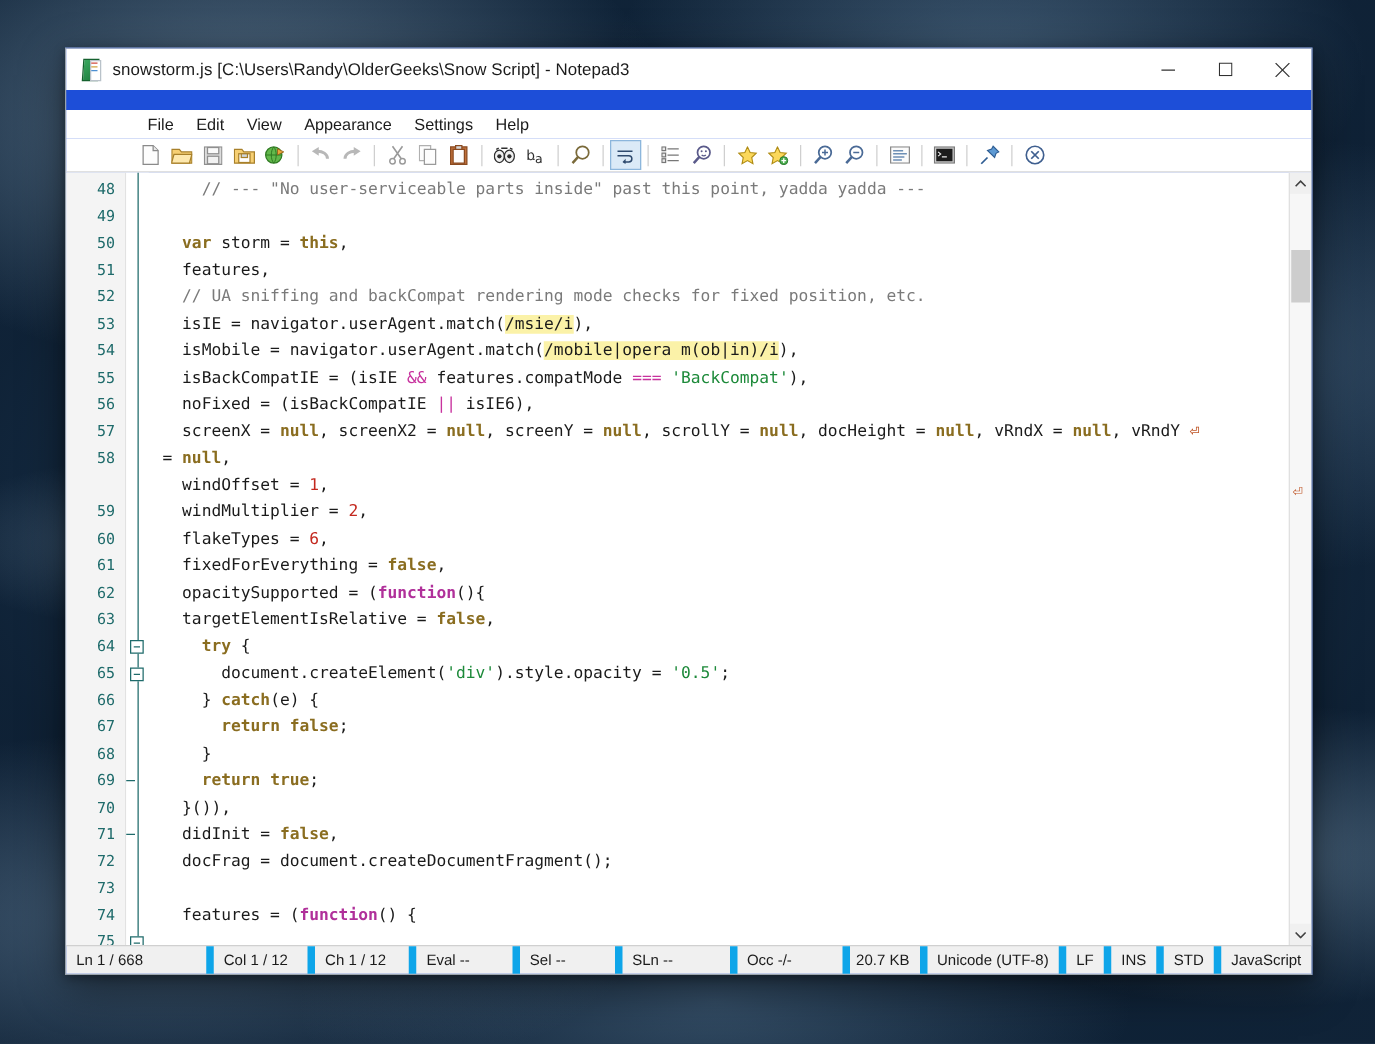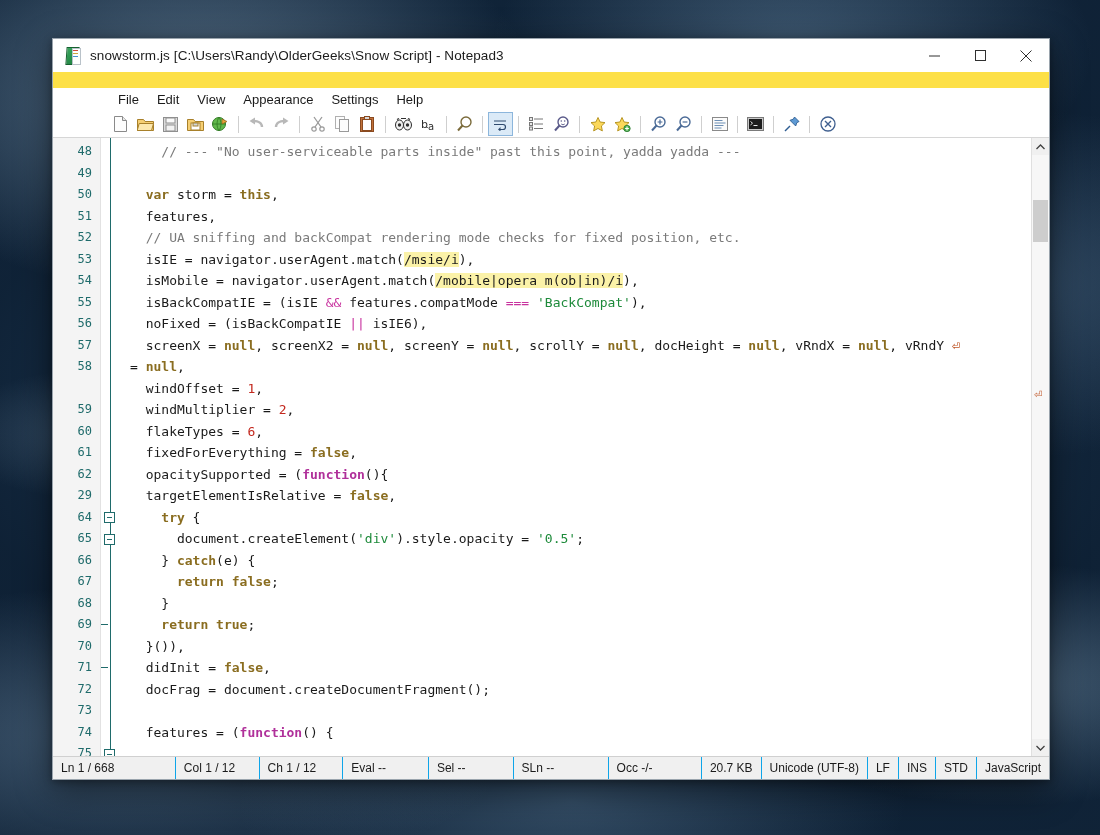--- a/index.html
+++ b/index.html
@@ -26,21 +26,21 @@
     background:
       radial-gradient(ellipse 26% 16% at 30% 24%, rgba(190,214,232,.30), rgba(190,214,232,0) 70%),
       radial-gradient(ellipse 22% 13% at 66% 72%, rgba(176,202,222,.26), rgba(176,202,222,0) 70%),
       radial-gradient(ellipse 18% 11% at 8%  52%, rgba(160,190,214,.22), rgba(160,190,214,0) 70%);
     pointer-events:none;
   }
 
   
   #window{
     position:absolute;left:52px;top:38px;width:996px;height:740px;
-    background:#fde047;
+    background:#1d4ed8;
     border:1px solid #9aa4ad;
     box-shadow:0 10px 34px rgba(0,0,0,.48), 0 2px 8px rgba(0,0,0,.35);
     display:flex;flex-direction:column;
   }
 
   
   .titlebar{
     height:33px;background:#ffffff;display:flex;align-items:center;
     flex:none;position:relative;
   }
@@ -124,21 +124,21 @@
   }
   .vs-mark{position:absolute;left:2px;top:252px;width:12px;height:10px;color:#c0582a;font-size:10px;line-height:10px;}
 
   
   .statusbar{
     height:22px;background:#f0f0f0;border-top:1px solid #d0d0d0;
     display:flex;align-items:stretch;flex:none;font-size:12px;color:#1b1b1b;
   }
   .sbcell{
     display:flex;align-items:center;padding:0 8px;
-    border-right:1px solid #0ea5e9;white-space:nowrap;box-sizing:border-box;
+    border-right:6px solid #0ea5e9;white-space:nowrap;box-sizing:border-box;
   }
   .sbcell.w1{width:139px;}
   .sbcell.w2{width:94px;}
   .sbcell.w3{width:94px;}
   .sbcell.w4{width:96px;}
   .sbcell.w5{width:95px;}
   .sbcell.w6{width:107px;}
   .sbcell.w7{width:105px;}
   .sbcell.sz{justify-content:flex-end;width:62px;}
   .sbcell.enc{}
@@ -400,21 +400,21 @@
         <div class="ln">54</div>
         <div class="ln">55</div>
         <div class="ln">56</div>
         <div class="ln">57</div>
         <div class="ln">58</div>
         <div class="ln"></div>
         <div class="ln">59</div>
         <div class="ln">60</div>
         <div class="ln">61</div>
         <div class="ln">62</div>
-        <div class="ln">29</div>
+        <div class="ln">63</div>
         <div class="ln">64</div>
         <div class="ln">65</div>
         <div class="ln">66</div>
         <div class="ln">67</div>
         <div class="ln">68</div>
         <div class="ln">69</div>
         <div class="ln">70</div>
         <div class="ln">71</div>
         <div class="ln">72</div>
         <div class="ln">73</div>

